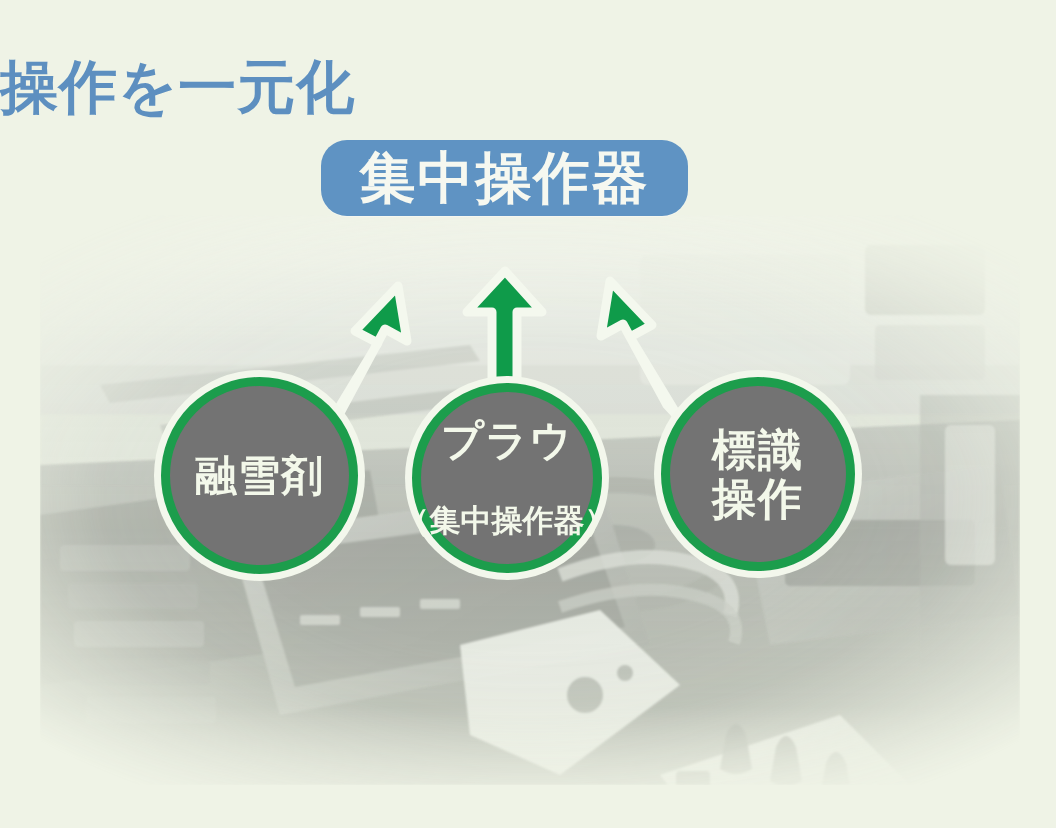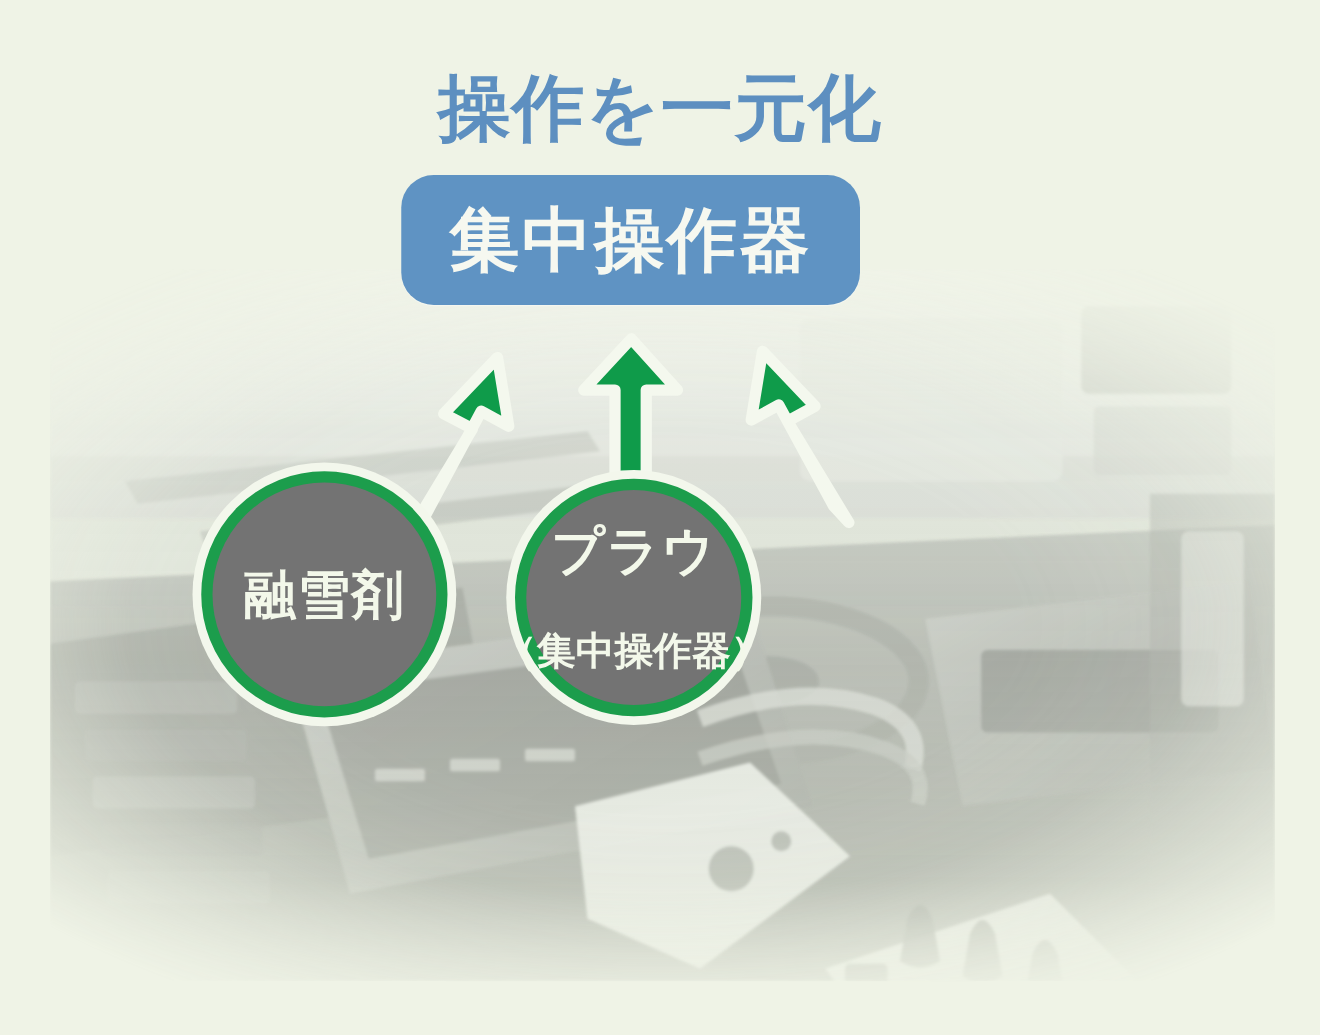--- a/index.html
+++ b/index.html
@@ -62,36 +62,35 @@
     width: 1056px; height: 828px;
     pointer-events: none;
   }
 
   
   .headline {
     position: absolute;
     left: 0;
     top: 58px;
     width: 1056px;
-    text-align: center;
     font-size: 58px;
     font-weight: 700;
     letter-spacing: 1px;
     color: #5d8fc0;
     line-height: 1;
     white-space: nowrap;
   }
 
   
   .blue-box {
     position: absolute;
     left: 321px;
     top: 140px;
     width: 367px;
-    height: 104px;
+    height: 76px;
     border-radius: 26px;
     background: #5f93c3;
     box-shadow: 0 1px 0 rgba(255,255,255,0.35);
     display: flex;
     align-items: center;
     justify-content: center;
   }
   .blue-box .label {
     color: #f6f8f0;
     font-size: 56px;
@@ -260,14 +259,18 @@
 
   <div class="circle" id="circle-deicer">
     <span class="line line-1">融雪剤</span>
   </div>
 
   <div class="circle" id="circle-plow">
     <span class="line line-1">プラウ</span>
     <span class="line line-2">（集中操作器）</span>
   </div>
 
+  <div class="circle" id="circle-sign">
+    <span class="line line-1">標識</span>
+    <span class="line line-2">操作</span>
+  </div>
 
 </div>
 
 </body></html>

